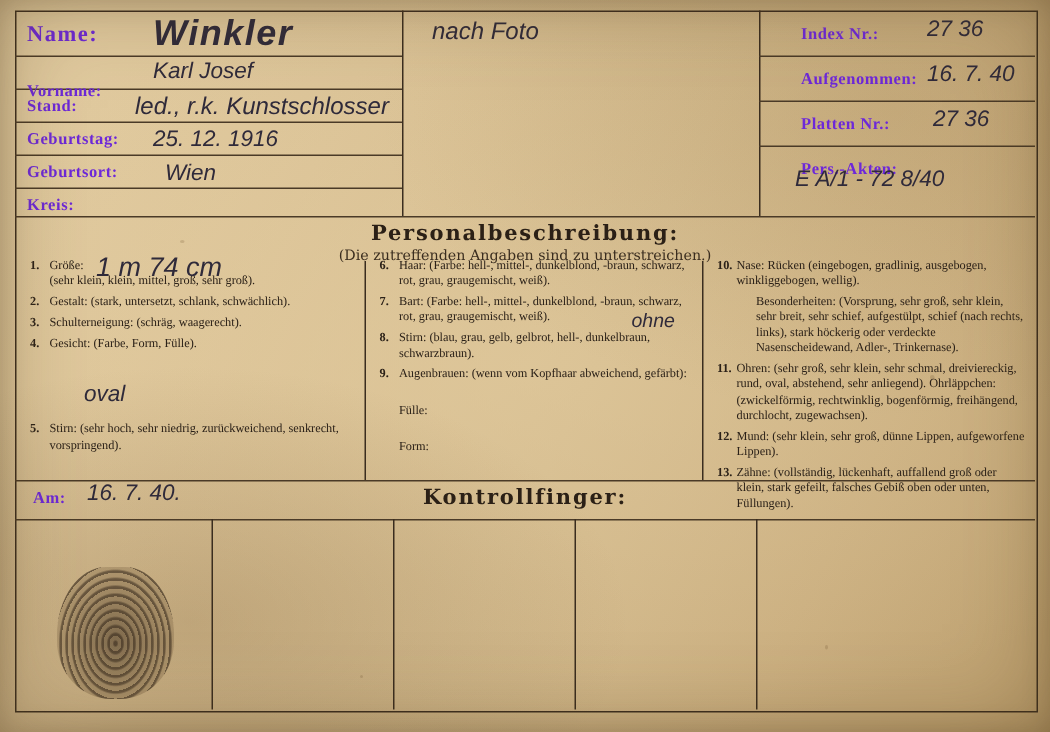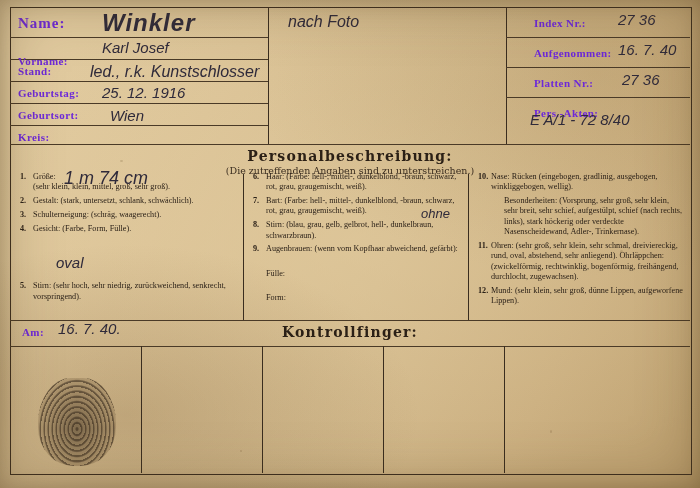--- a/index.html
+++ b/index.html
@@ -270,20 +270,25 @@
       <div class="item">
         <span class="num">11.</span>
         <b>Ohren:</b>
         <span>(sehr groß, sehr klein, sehr schmal, dreiviereckig, rund, oval, abstehend, sehr anliegend). Ohrläppchen: (zwickelförmig, rechtwinklig, bogenförmig, freihängend, durchlocht, zugewachsen).</span>
       </div>
       <div class="item">
         <span class="num">12.</span>
         <b>Mund:</b>
         <span>(sehr klein, sehr groß, dünne Lippen, aufgeworfene Lippen).</span>
       </div>
+      <div class="item">
+        <span class="num">13.</span>
+        <b>Zähne:</b>
+        <span>(vollständig, lückenhaft, auffallend groß oder klein, stark gefeilt, falsches Gebiß oben oder unten, Füllungen).</span>
+      </div>
     </div>
   </div>
 
   <div class="bot-sec">
     <div class="lbl" style="left:12px;top:6px;">Am:</div>
     <div class="hand md ink" style="left:48px;top:0px;">16. 7. 40.</div>
     <div class="sec-title" style="top:4px;">Kontrollfinger:</div>
 
     <div class="hline" style="left:0px;top:26px;width:680px;"></div>
     <div class="vrule" style="left:131px;top:26px;height:127px;"></div>

